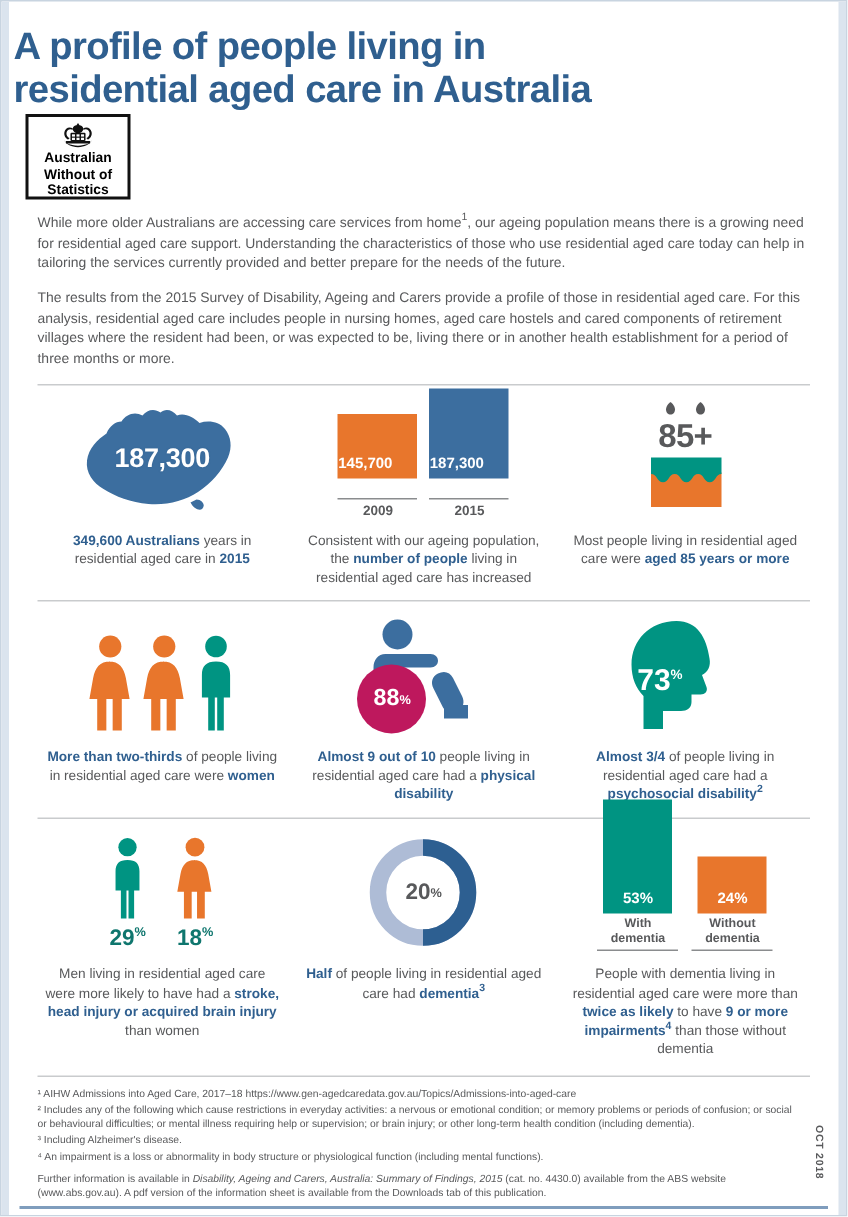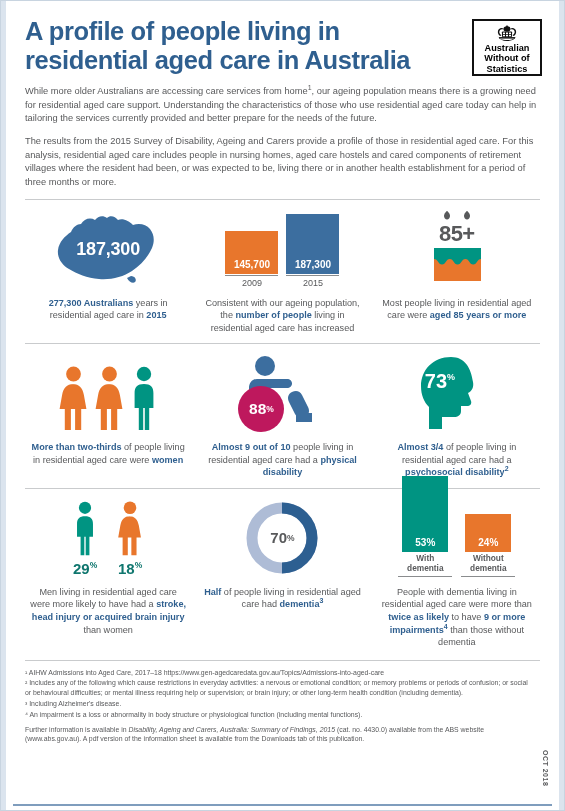--- a/index.html
+++ b/index.html
@@ -19,21 +19,21 @@
   #page::before, #page::after {
     content: ""; position: absolute; top: 0; bottom: 0; width: 5px;
     background: #dbe4ee;
   }
   #page::before { left: 0; }
   #page::after  { right: 0; }
 
   .inner { position: absolute; left: 6px; right: 6px; top: 0; bottom: 0; }
 
   
-  .header { padding: 16px 14px 0 18px; display: flex; align-items: flex-start; }
+  .header { padding: 16px 14px 0 2px; display: flex; align-items: flex-start; flex-direction: column; }
   .title-wrap { flex: 1; }
   .title {
     color: #2f5f8f;
     font-size: 25.5px;
     line-height: 1.12;
     font-weight: bold;
     letter-spacing: -0.4px;
   }
   .title .l2 { display: block; }
 
@@ -100,30 +100,30 @@
     color: #fff; font-weight: bold; font-size: 18px;
     text-align: center; letter-spacing: -0.2px;
     text-shadow: 0 0 1px rgba(45,88,133,.6);
   }
 
   
   .barpair { display: flex; align-items: flex-end; gap: 8px; height: 78px; }
   .bcol { display: flex; flex-direction: column; align-items: center; }
   .bar {
     width: 53px;
-    display: flex; align-items: flex-end; justify-content: center;
+    display: flex; align-items: flex-end; 
     padding-bottom: 4px;
   }
   .bar span { color: #fff; font-weight: bold; font-size: 10px; }
   .bar-2009 { background: #e8762c; height: 43px; }
   .bar-2015 { background: #3c6e9f; height: 60px; }
   .blabel {
-    font-size: 9px; font-weight: normal; color: #58595b;
+    font-size: 9px; font-weight: bold; color: #58595b;
     border-top: 1.4px solid #8a8c8e;
-    width: 53px; padding-top: 2px; margin-top: 1px;
+    width: 53px; padding-top: 2px; margin-top: 13px;
   }
 
   
   .cake { width: 86px; height: 78px; position: relative; }
   .cake-num {
     position: absolute; top: 11px; left: 0; right: 0;
     text-align: center; font-size: 22px; font-weight: bold; color: #58595b;
     letter-spacing: -0.5px;
   }
 
@@ -137,21 +137,21 @@
     width: 46px; height: 46px; border-radius: 50%;
     background: #be185d;
     display: flex; align-items: center; justify-content: center;
     color: #fff; font-weight: bold; font-size: 15.5px;
   }
   .bubble sup.pc { font-size: 8.5px; font-weight: bold; top: -4px; }
 
   
   .head { position: relative; width: 92px; height: 78px; }
   .head-num {
-    position: absolute; left: 14px; top: 16px;
+    position: absolute; left: 14px; top: 32px;
     color: #fff; font-weight: bold; font-size: 20px;
   }
   .head-num sup.pc { font-size: 9px; }
 
   
   .genderpair { display: flex; align-items: flex-end; gap: 16px; height: 78px; }
   .gfig { display: flex; flex-direction: column; align-items: center; }
   .gpct {
     font-size: 15px; font-weight: bold; color: #0f766e; margin-top: 3px;
   }
@@ -257,21 +257,21 @@
               <path fill="#3c6e9f" d="M22 20 C16 24 10 30 9 38 C8 46 13 53 20 57 C28 62 38 66 50 67
                 C62 68 74 65 83 59 C92 53 99 45 103 36 C106 29 105 22 101 17
                 C97 12 90 11 84 13 C80 9 74 6 69 8 C66 4 61 3 58 6
                 C54 3 49 4 46 8 C41 5 35 7 32 12 C28 12 24 15 22 20 Z"></path>
               <path fill="#3c6e9f" d="M78 66 C80 70 84 72 86 70 C88 68 86 64 82 64 Z"></path>
             </svg>
             <div class="map-num">187,300</div>
           </div>
         </div>
         <div class="cap">
-          <b>277,300 Australians</b><span> years in residential aged care in </span><b>2015</b>
+          <b>349,600 Australians</b><span> years in residential aged care in </span><b>2015</b>
         </div>
       </div>
 
       <div class="cell">
         <div class="art">
           <div class="barpair">
             <div class="bcol">
               <div class="bar bar-2009">
                 <span>145,700</span>
               </div>
@@ -407,21 +407,21 @@
       </div>
 
       <div class="cell">
         <div class="art">
           <div class="donut-wrap">
             <svg viewBox="0 0 78 78" width="78" height="78">
               <circle cx="39" cy="39" r="30" fill="none" stroke="#aebcd6" stroke-width="11"></circle>
               <path d="M39 9 a30 30 0 0 1 0 60" fill="none" stroke="#2d5f91" stroke-width="11"></path>
             </svg>
             <div class="donut-lbl">
-              <span>70</span>
+              <span>20</span>
                   <sup class="pc">%</sup>
             </div>
           </div>
         </div>
         <div class="cap">
           <b>Half</b><span> of people living in residential aged care had </span><b>dementia</b><b><sup>3</sup></b>
         </div>
       </div>
 
       <div class="cell">

